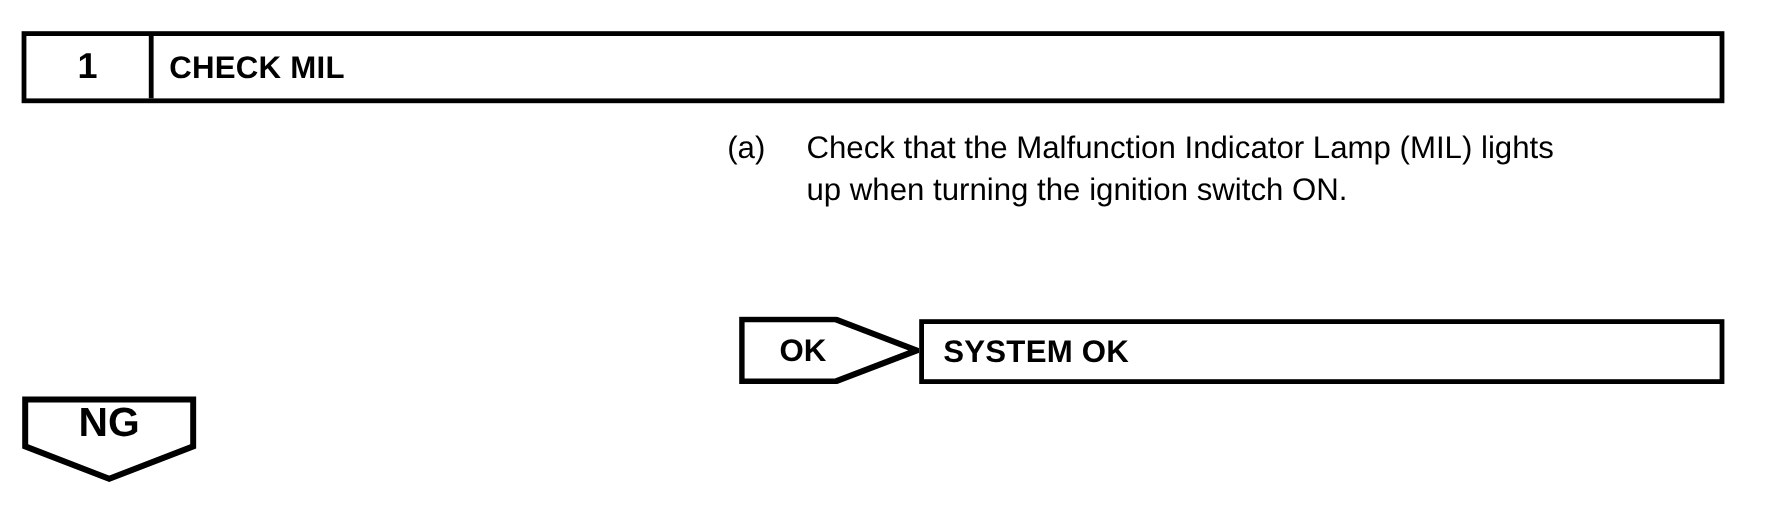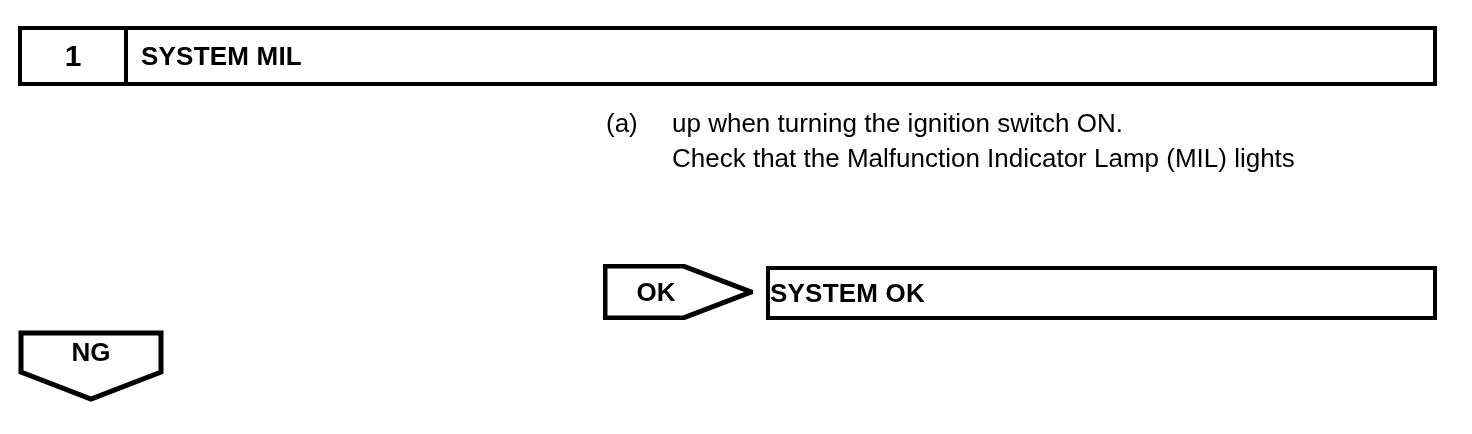--- a/index.html
+++ b/index.html
@@ -96,21 +96,21 @@
   .proc-line.bold {
     font-weight: bold;
   }
   .proc-line.indent {
     padding-left: 24px;
   }
 
   
   .result-arrow {
     position: absolute;
-    left: 603px;
+    left: 616px;
     top: 264px;
     width: 150px;
     height: 56px;
   }
   .result-arrow svg {
     display: block;
     width: 150px;
     height: 56px;
   }
   .result-arrow .arrow-label {
@@ -134,21 +134,21 @@
     position: absolute;
     left: 766px;
     top: 266px;
     width: 671px;
     height: 54px;
     border: 4px solid #000000;
     box-sizing: border-box;
     background: #ffffff;
     display: flex;
     align-items: center;
-    padding-left: 0;
+    padding-left: 16px;
   }
   .result-box-label {
     font-size: 26px;
     font-weight: bold;
     line-height: 1;
     letter-spacing: 0.2px;
   }
 
   
   .ng-marker {
@@ -165,45 +165,45 @@
   }
   .ng-marker .ng-label {
     position: absolute;
     left: 0;
     top: 2px;
     width: 146px;
     height: 40px;
     display: flex;
     align-items: center;
     justify-content: center;
-    font-size: 26px;
+    font-size: 34px;
     font-weight: bold;
     line-height: 1;
   }
 </style>
 </head>
 <body>
 
 <div class="page">
 
   <div class="step-header">
     <div class="step-number-cell">
       <span class="step-number">1</span>
     </div>
     <div class="step-title-cell">
-      <span class="step-title">SYSTEM MIL</span>
+      <span class="step-title">CHECK MIL</span>
     </div>
   </div>
 
   <div class="procedure">
     <div class="proc-row">
       <div class="proc-marker">(a)</div>
       <div class="proc-body">
+        <div class="proc-line">Check that the Malfunction Indicator Lamp (MIL) lights</div>
         <div class="proc-line">up when turning the ignition switch ON.</div>
-        <div class="proc-line">Check that the Malfunction Indicator Lamp (MIL) lights</div>
       </div>
     </div>
   </div>
 
   <div class="result-arrow">
     <svg viewBox="0 0 150 56" preserveAspectRatio="none">
       <polygon points="2,2 80,2 148,28 80,54 2,54" fill="#ffffff" stroke="#000000" stroke-width="5" stroke-linejoin="miter"></polygon>
     </svg>
     <span class="arrow-label">OK</span>
   </div>

